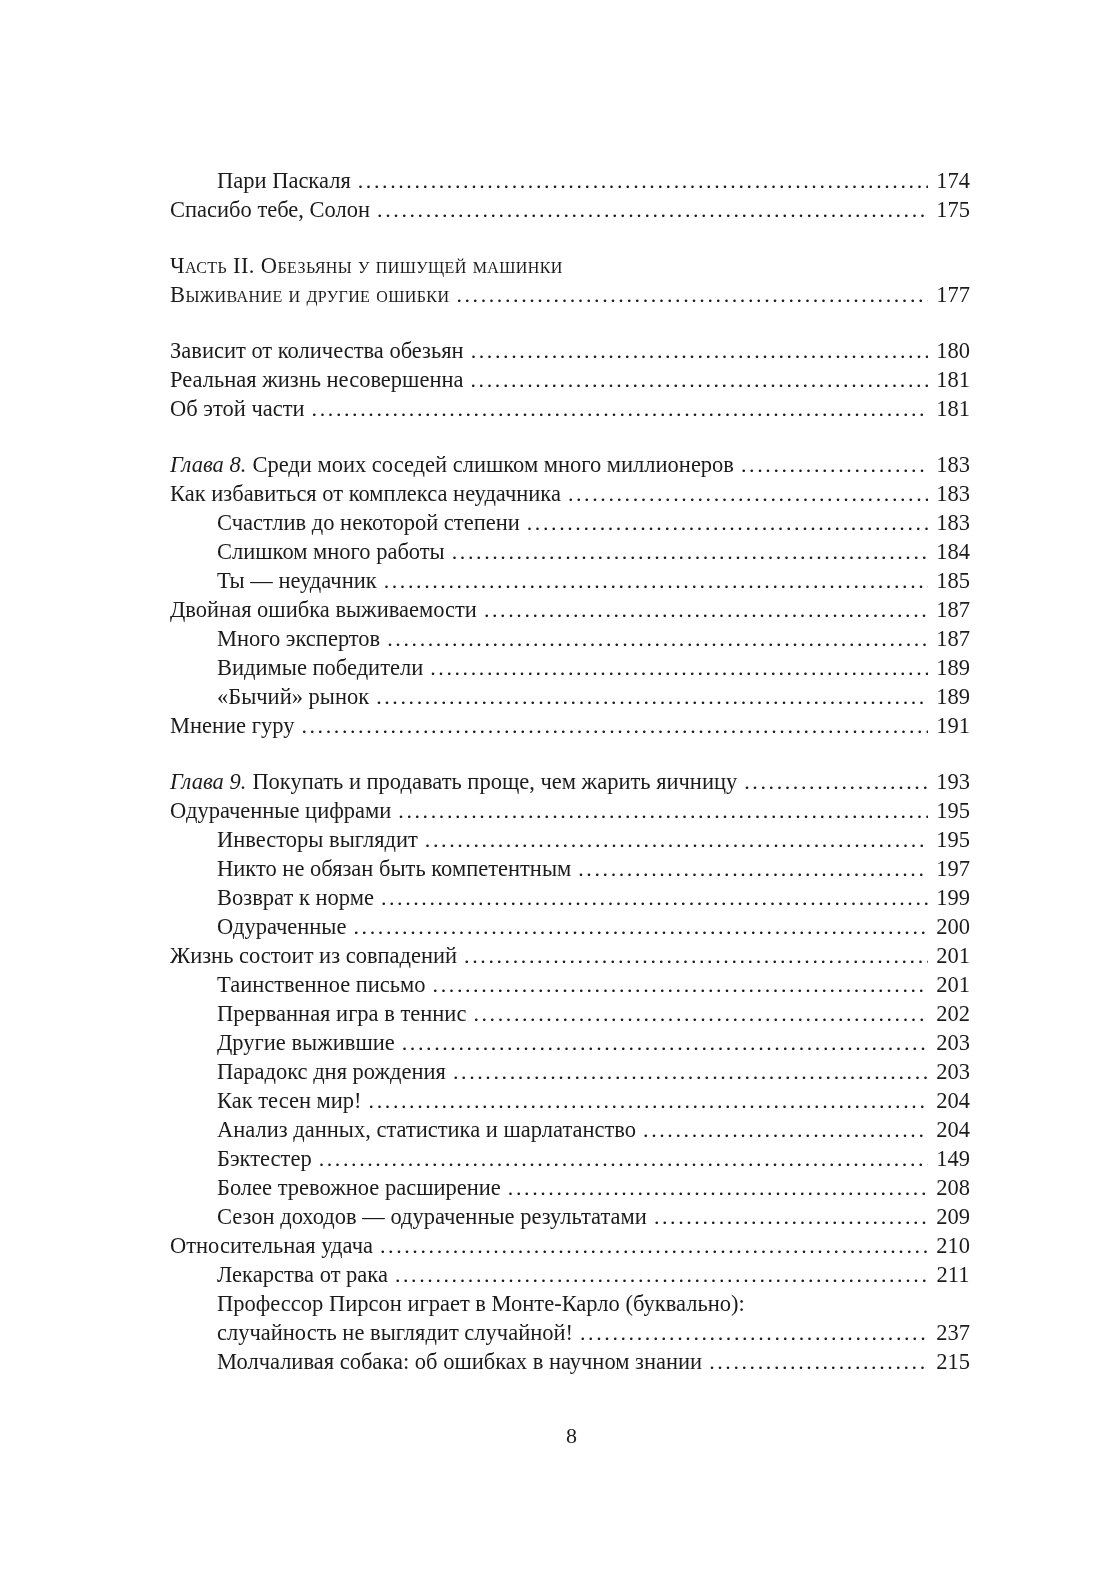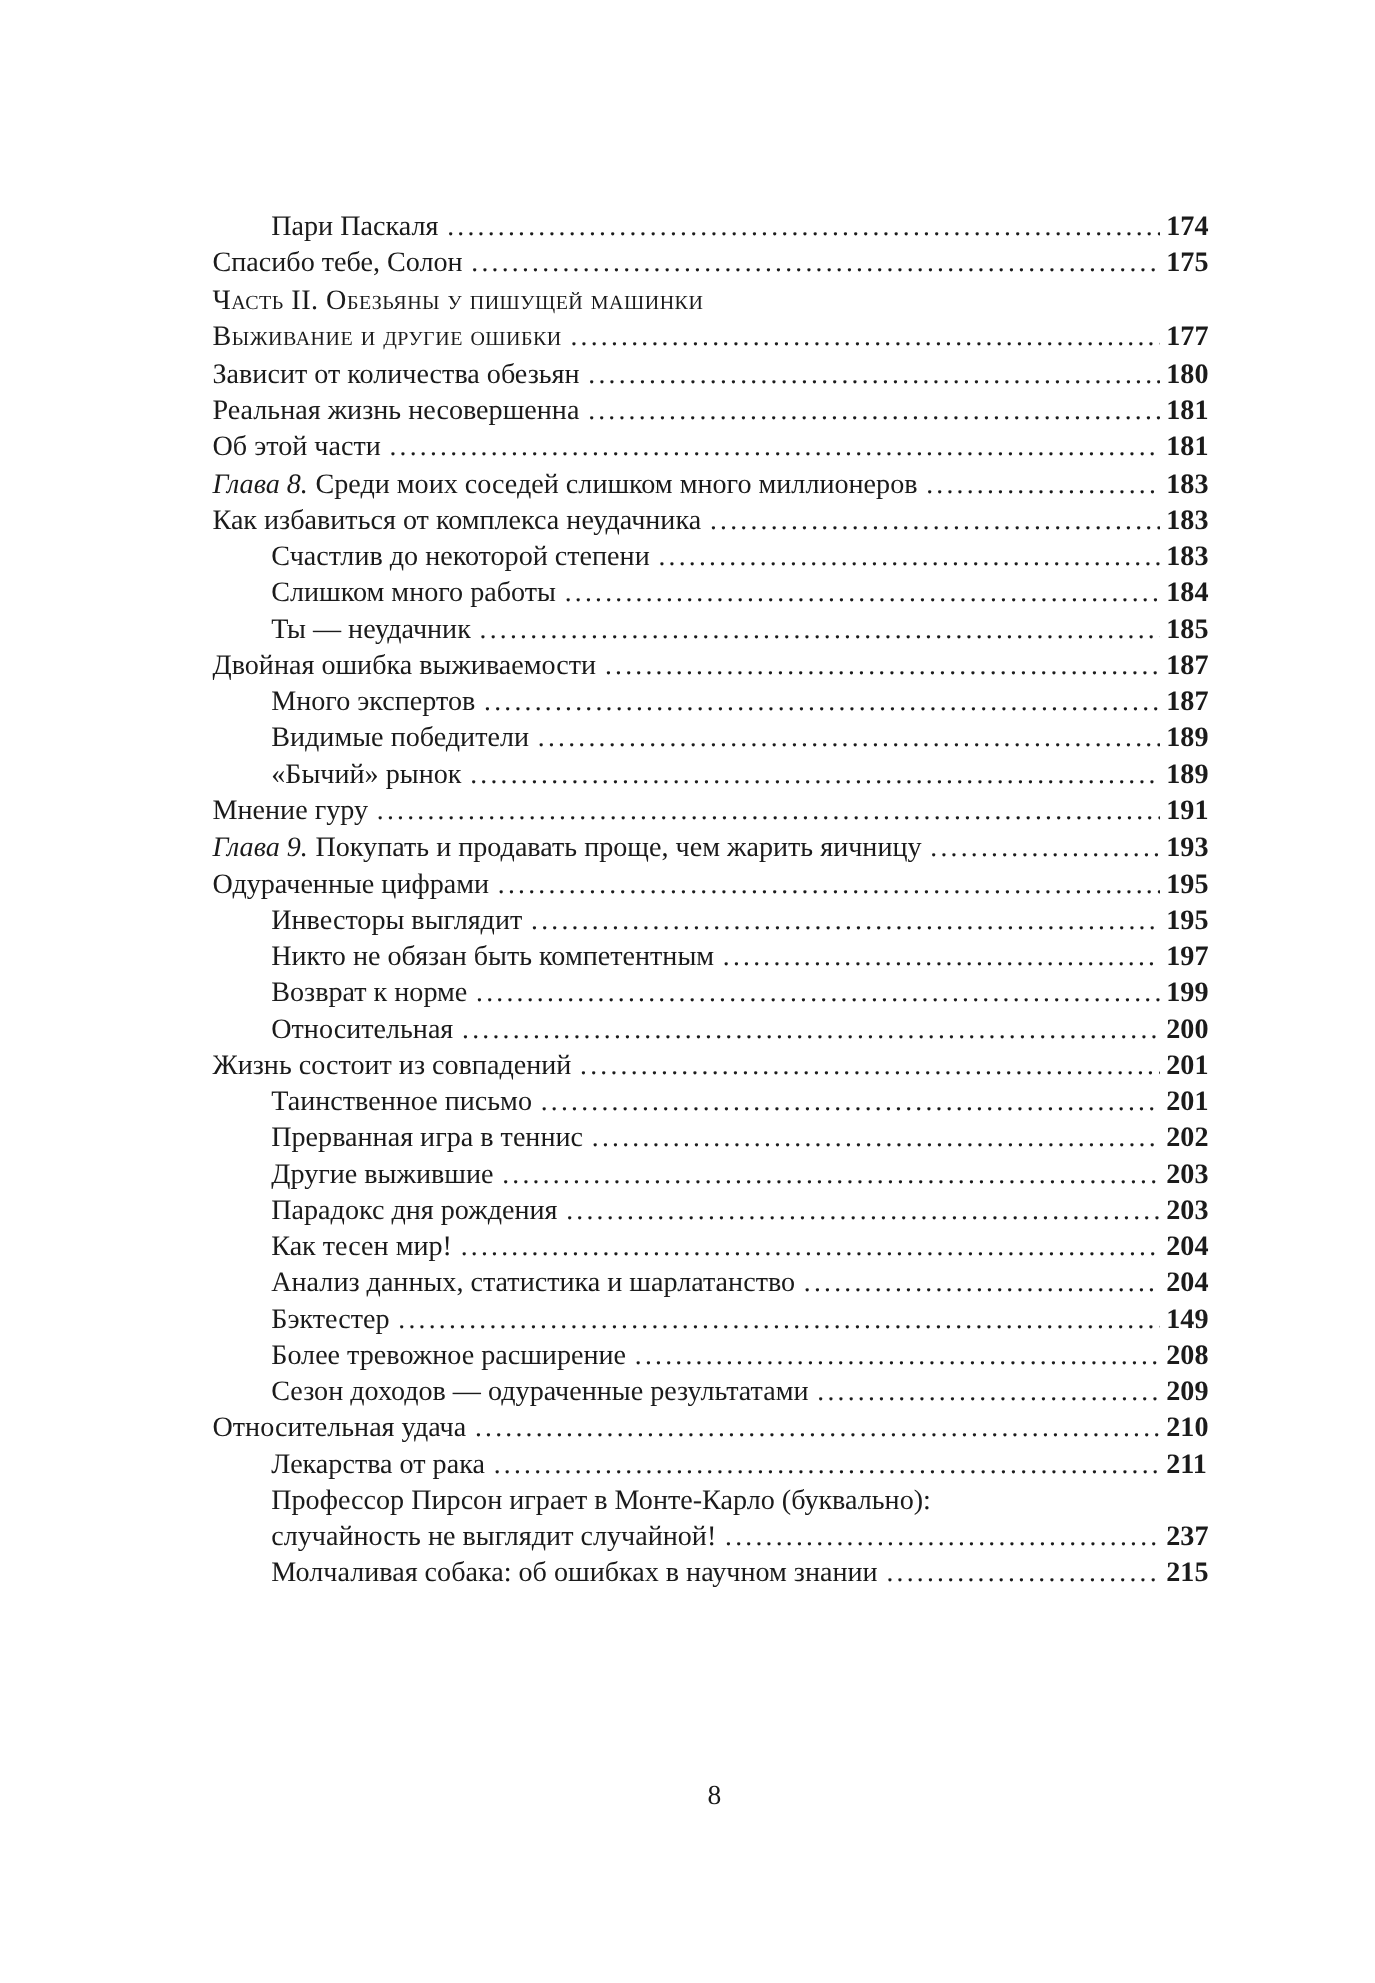--- a/index.html
+++ b/index.html
@@ -25,21 +25,21 @@
     top: 166px;
     width: 803px;
   }
   .row {
     display: flex;
     align-items: baseline;
     font-size: 22.5px;
     line-height: 29px;
   }
   .row.indent { padding-left: 47px; }
-  .row.gap { margin-top: 1px; }
+  .row.gap { margin-top: 27px; }
   .title {
     flex: 0 0 auto;
     white-space: nowrap;
   }
   .smallcaps .title { font-variant: small-caps; letter-spacing: 0.4px; }
   .chapter .prefix { font-style: italic; margin-right: 0.27em; }
   .dots {
     flex: 1 1 auto;
     min-width: 0;
     overflow: hidden;
@@ -47,23 +47,22 @@
     margin: 0 5px 0 7px;
   }
   .dots::after {
     content: "................................................................................................................................................................................";
     letter-spacing: 2.6px;
     font-size: 22px;
   }
   .pagenum {
     flex: 0 0 auto;
     min-width: 40px;
-    text-align: left;
+    text-align: center;
     white-space: nowrap;
-    font-weight: bold;
   }
   .row.no-page .dots::after { content: ""; }
   .folio {
     position: absolute;
     left: 170px;
     top: 1421px;
     width: 803px;
     text-align: center;
     font-size: 22px;
     line-height: 29px;
@@ -178,21 +177,21 @@
     <span class="title"><span class="text">Никто не обязан быть компетентным</span></span>
     <span class="dots"></span>
     <span class="pagenum">197</span>
   </div>
       <div class="row indent">
     <span class="title"><span class="text">Возврат к норме</span></span>
     <span class="dots"></span>
     <span class="pagenum">199</span>
   </div>
       <div class="row indent">
-    <span class="title"><span class="text">Относительная</span></span>
+    <span class="title"><span class="text">Одураченные</span></span>
     <span class="dots"></span>
     <span class="pagenum">200</span>
   </div>
       <div class="row">
     <span class="title"><span class="text">Жизнь состоит из совпадений</span></span>
     <span class="dots"></span>
     <span class="pagenum">201</span>
   </div>
       <div class="row indent">
     <span class="title"><span class="text">Таинственное письмо</span></span>

